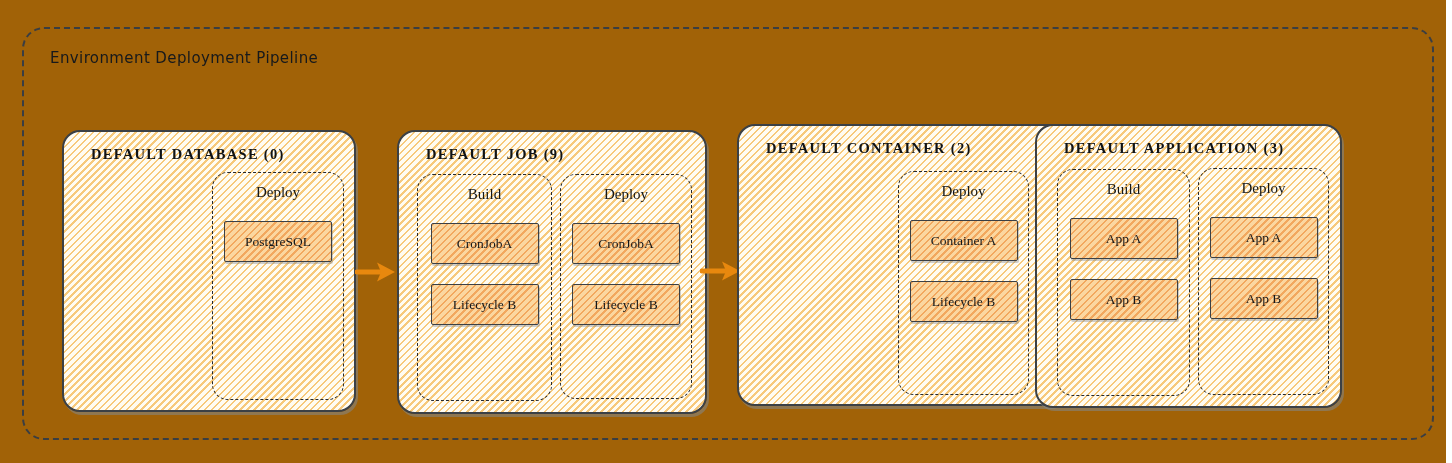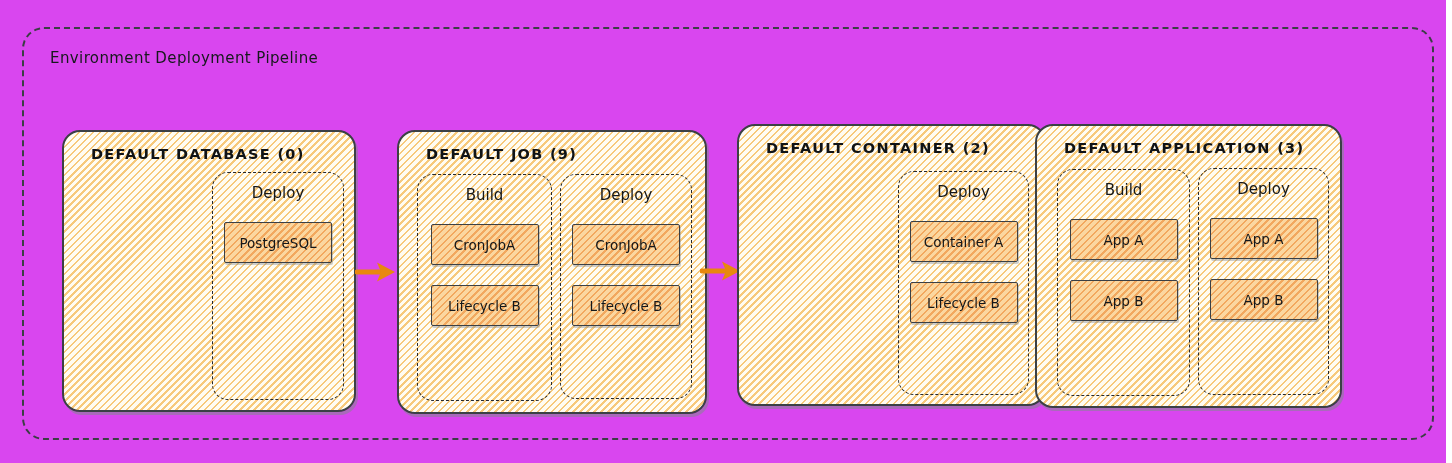--- a/index.html
+++ b/index.html
@@ -6,21 +6,21 @@
     margin: 0;
     padding: 0;
     background: #ffffff;
     font-family: "DejaVu Sans", sans-serif;
     color: #1b1f23;
   }
   .canvas {
     position: relative;
     width: 1446px;
     height: 463px;
-    background: #d946ef;
+    background: #a16207;
     overflow: hidden;
   }
   
   .boundary {
     position: absolute;
     left: 22px;
     top: 27px;
     width: 1408px;
     height: 409px;
     border: 2px dashed #3a3e43;
@@ -39,24 +39,25 @@
   .stage {
     position: absolute;
     border: 2.2px solid #3b4045;
     border-radius: 18px;
     background: repeating-linear-gradient(
       135deg,
       #f7c97b 0px, #f7c97b 1.8px,
       #fffcf2 1.8px, #fffcf2 5px
     );
     box-shadow: 2px 3px 0 rgba(130, 136, 142, 0.55);
+    font-family: Liberation Serif, serif;
   }
   .stage-0 { left: 62px;   top: 130px; width: 290px; height: 278px; }
   .stage-1 { left: 397px;  top: 130px; width: 306px; height: 280px; }
-  .stage-2 { left: 737px;  top: 124px; width: 305px; height: 278px; }
+  .stage-2 { left: 737px;  top: 124px; width: 305px; height: 278px; padding-left: 21px; }
   .stage-3 { left: 1035px; top: 124px; width: 303px; height: 280px; }
 
   .stage-title {
     position: absolute;
     top: 14px;
     left: 27px;
     margin: 0;
     font-size: 14.5px;
     font-weight: bold;
     letter-spacing: 1.3px;

